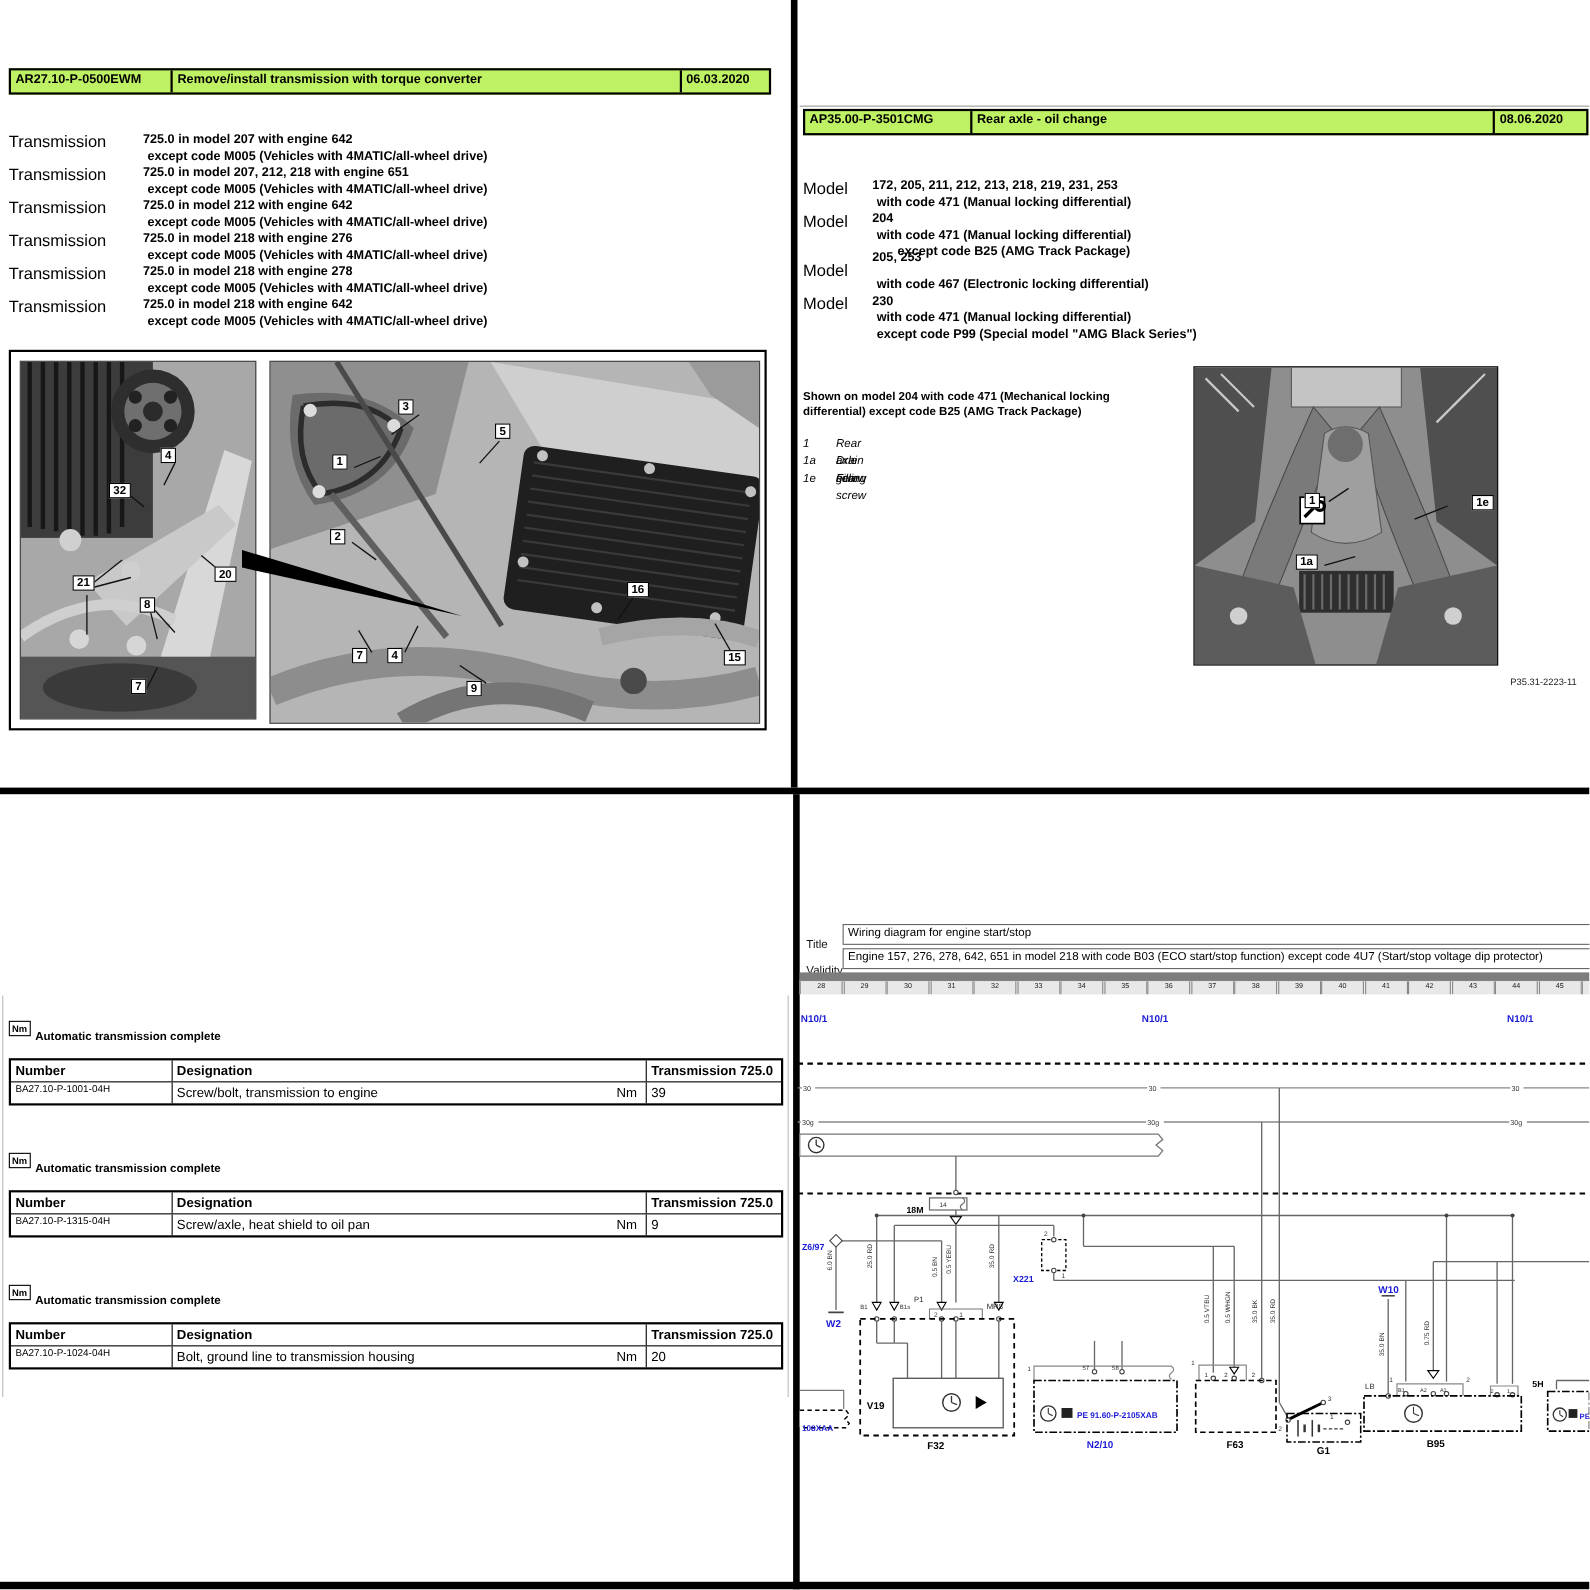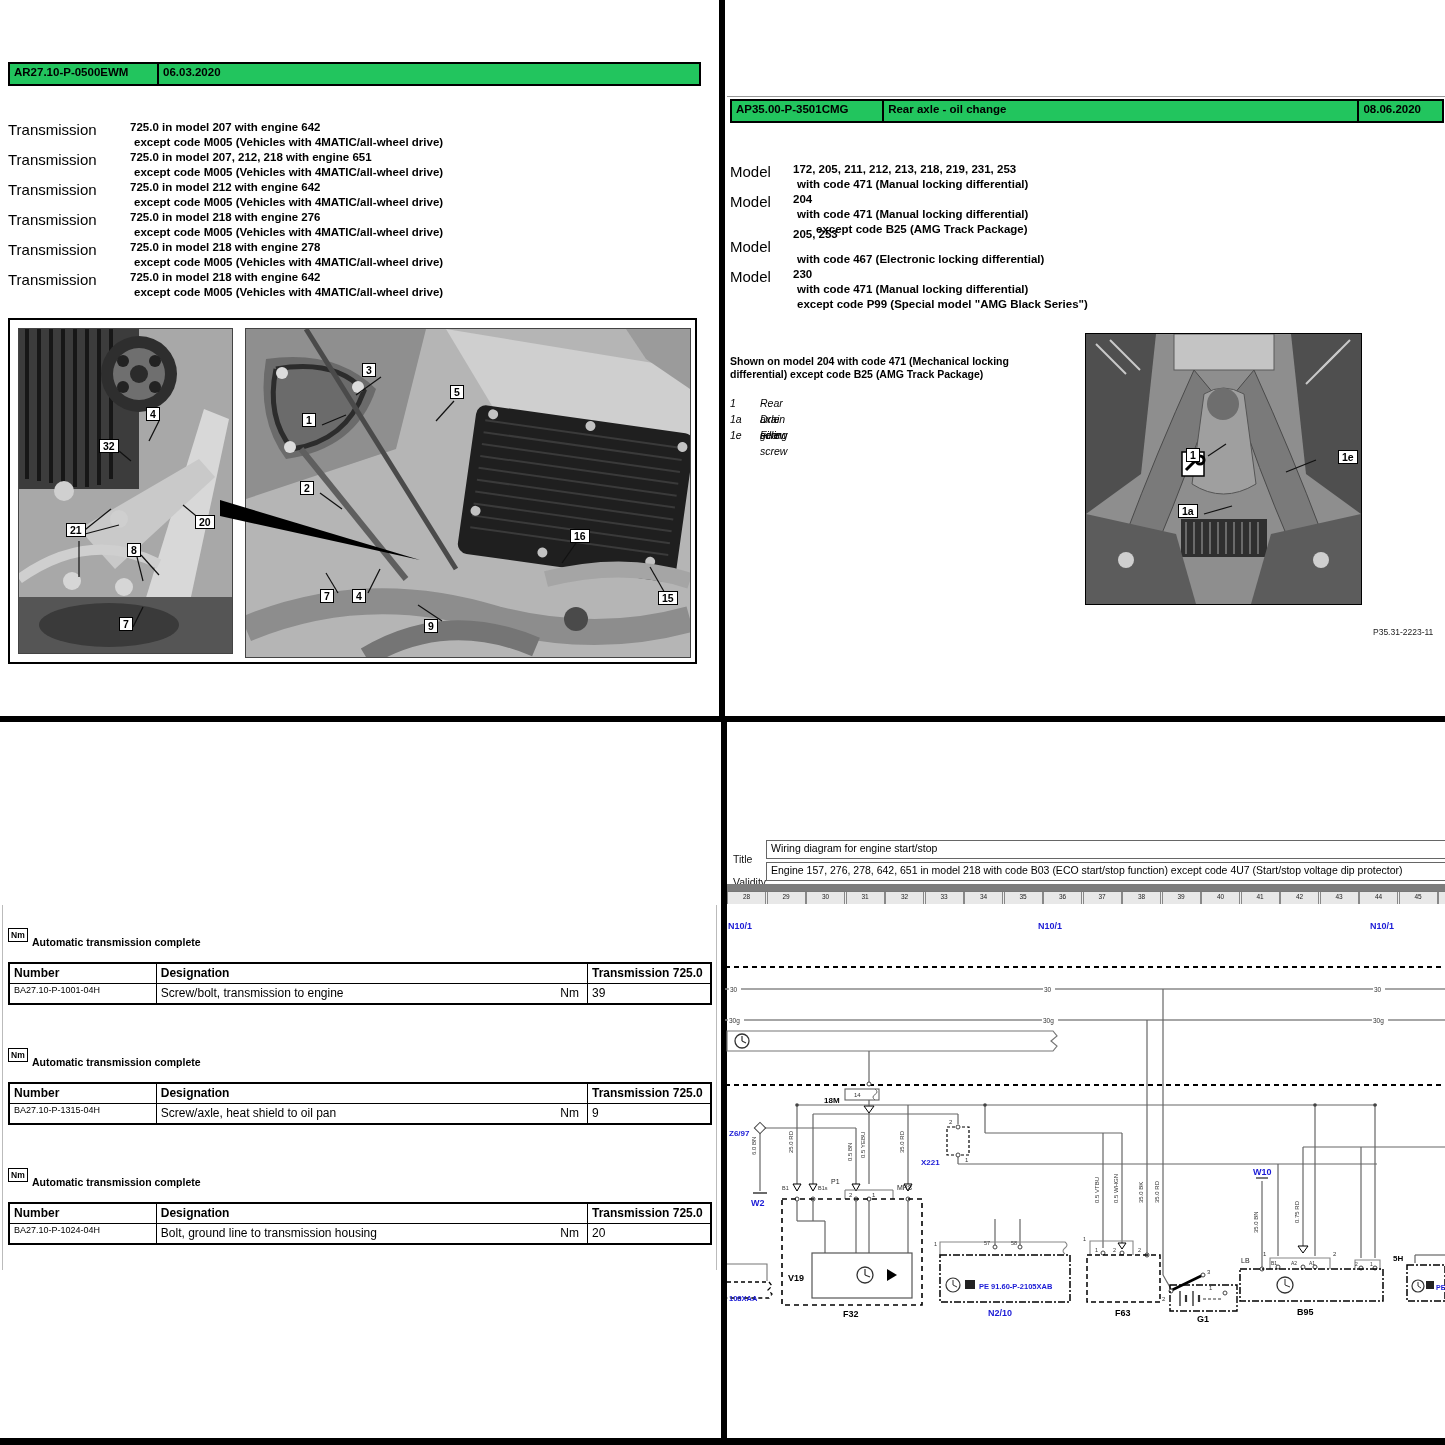--- a/index.html
+++ b/index.html
@@ -3,33 +3,33 @@
 <meta charset="utf-8">
 <style>
   html,body{margin:0;padding:0;background:#fff;}
   body{width:1445px;height:1445px;position:relative;overflow:hidden;
        font-family:"Liberation Sans","DejaVu Sans",sans-serif;color:#000;}
   .abs{position:absolute;}
   .bold{font-weight:bold;}
   
   .div-black{background:#000;}
   
-  .wis-head{position:absolute;display:flex;border:2px solid #000;background:#22c55e;height:20px;}
+  .wis-head{position:absolute;display:flex;border:2px solid #000;background:#bef264;height:20px;}
   .wis-head .c{border-right:2px solid #000;font-weight:bold;font-size:11.5px;
                padding:2px 4px 0 4px;white-space:nowrap;overflow:hidden;}
   .wis-head .c:last-child{border-right:none;}
   
   .lst-label{position:absolute;font-weight:normal;font-size:15px;}
   .lst-line{position:absolute;font-weight:bold;font-size:11.5px;white-space:nowrap;}
   
   .photo-frame{position:absolute;border:2px solid #000;background:#fff;}
   .photo{position:absolute;border:1px solid #444;overflow:hidden;background:#9c9c9c;}
   .co{position:absolute;background:#fff;border:1.5px solid #000;font-weight:bold;
       font-size:10.5px;line-height:12px;padding:0 3px;z-index:5;}
-  .caption{position:absolute;font-size:8.5px;color:#222;margin-top:12px;}
+  .caption{position:absolute;font-size:8.5px;color:#222;}
   
   .nm-icon{position:absolute;border:1.5px solid #000;font-weight:bold;font-size:8.5px;
            line-height:12px;padding:0 2px;background:#fff;}
   .nm-title{position:absolute;font-weight:bold;font-size:10.5px;}
   .tq-table{position:absolute;border:2px solid #000;background:#fff;}
   .tq-row{display:flex;height:19px;}
   .tq-row.hdr{border-bottom:1.5px solid #000;}
   .tq-c{border-right:1.5px solid #000;padding:2px 4px 0 4px;font-size:12px;overflow:hidden;white-space:nowrap;}
   .tq-c:last-child{border-right:none;}
   .tq-c.h{font-weight:bold;}
@@ -52,20 +52,21 @@
 <div class="abs div-black" style="left:719px;top:0;width:6px;height:716px;"></div>
 <div class="abs div-black" style="left:0;top:716px;width:1445px;height:6px;"></div>
 <div class="abs div-black" style="left:721px;top:722px;width:6px;height:723px;"></div>
 <div class="abs div-black" style="left:0;top:1438px;width:1445px;height:7px;"></div>
 <div class="abs thin-gray" style="left:727px;top:96px;width:718px;height:1px;"></div>
 <div class="abs" style="left:2px;top:905px;width:1px;height:365px;background:#bbb;"></div>
 <div class="abs" style="left:716px;top:905px;width:1px;height:365px;background:#bbb;"></div>
 
 <div class="wis-head" style="left:8px;top:62px;width:689px;">
   <div class="c" style="width:139px;">AR27.10-P-0500EWM</div>
+  <div class="c" style="width:458px;">Remove/install transmission with torque converter</div>
   <div class="c" style="width:72px;">06.03.2020</div>
 </div>
 
 <div class="lst-label" style="left:8px;top:121px;">Transmission</div>
 <div class="lst-line" style="left:130px;top:121px;">725.0 in model 207 with engine 642</div>
 <div class="lst-line" style="left:134px;top:136px;">except code M005 (Vehicles with 4MATIC/all-wheel drive)</div>
 <div class="lst-label" style="left:8px;top:151px;">Transmission</div>
 <div class="lst-line" style="left:130px;top:151px;">725.0 in model 207, 212, 218 with engine 651</div>
 <div class="lst-line" style="left:134px;top:166px;">except code M005 (Vehicles with 4MATIC/all-wheel drive)</div>
 <div class="lst-label" style="left:8px;top:181px;">Transmission</div>

